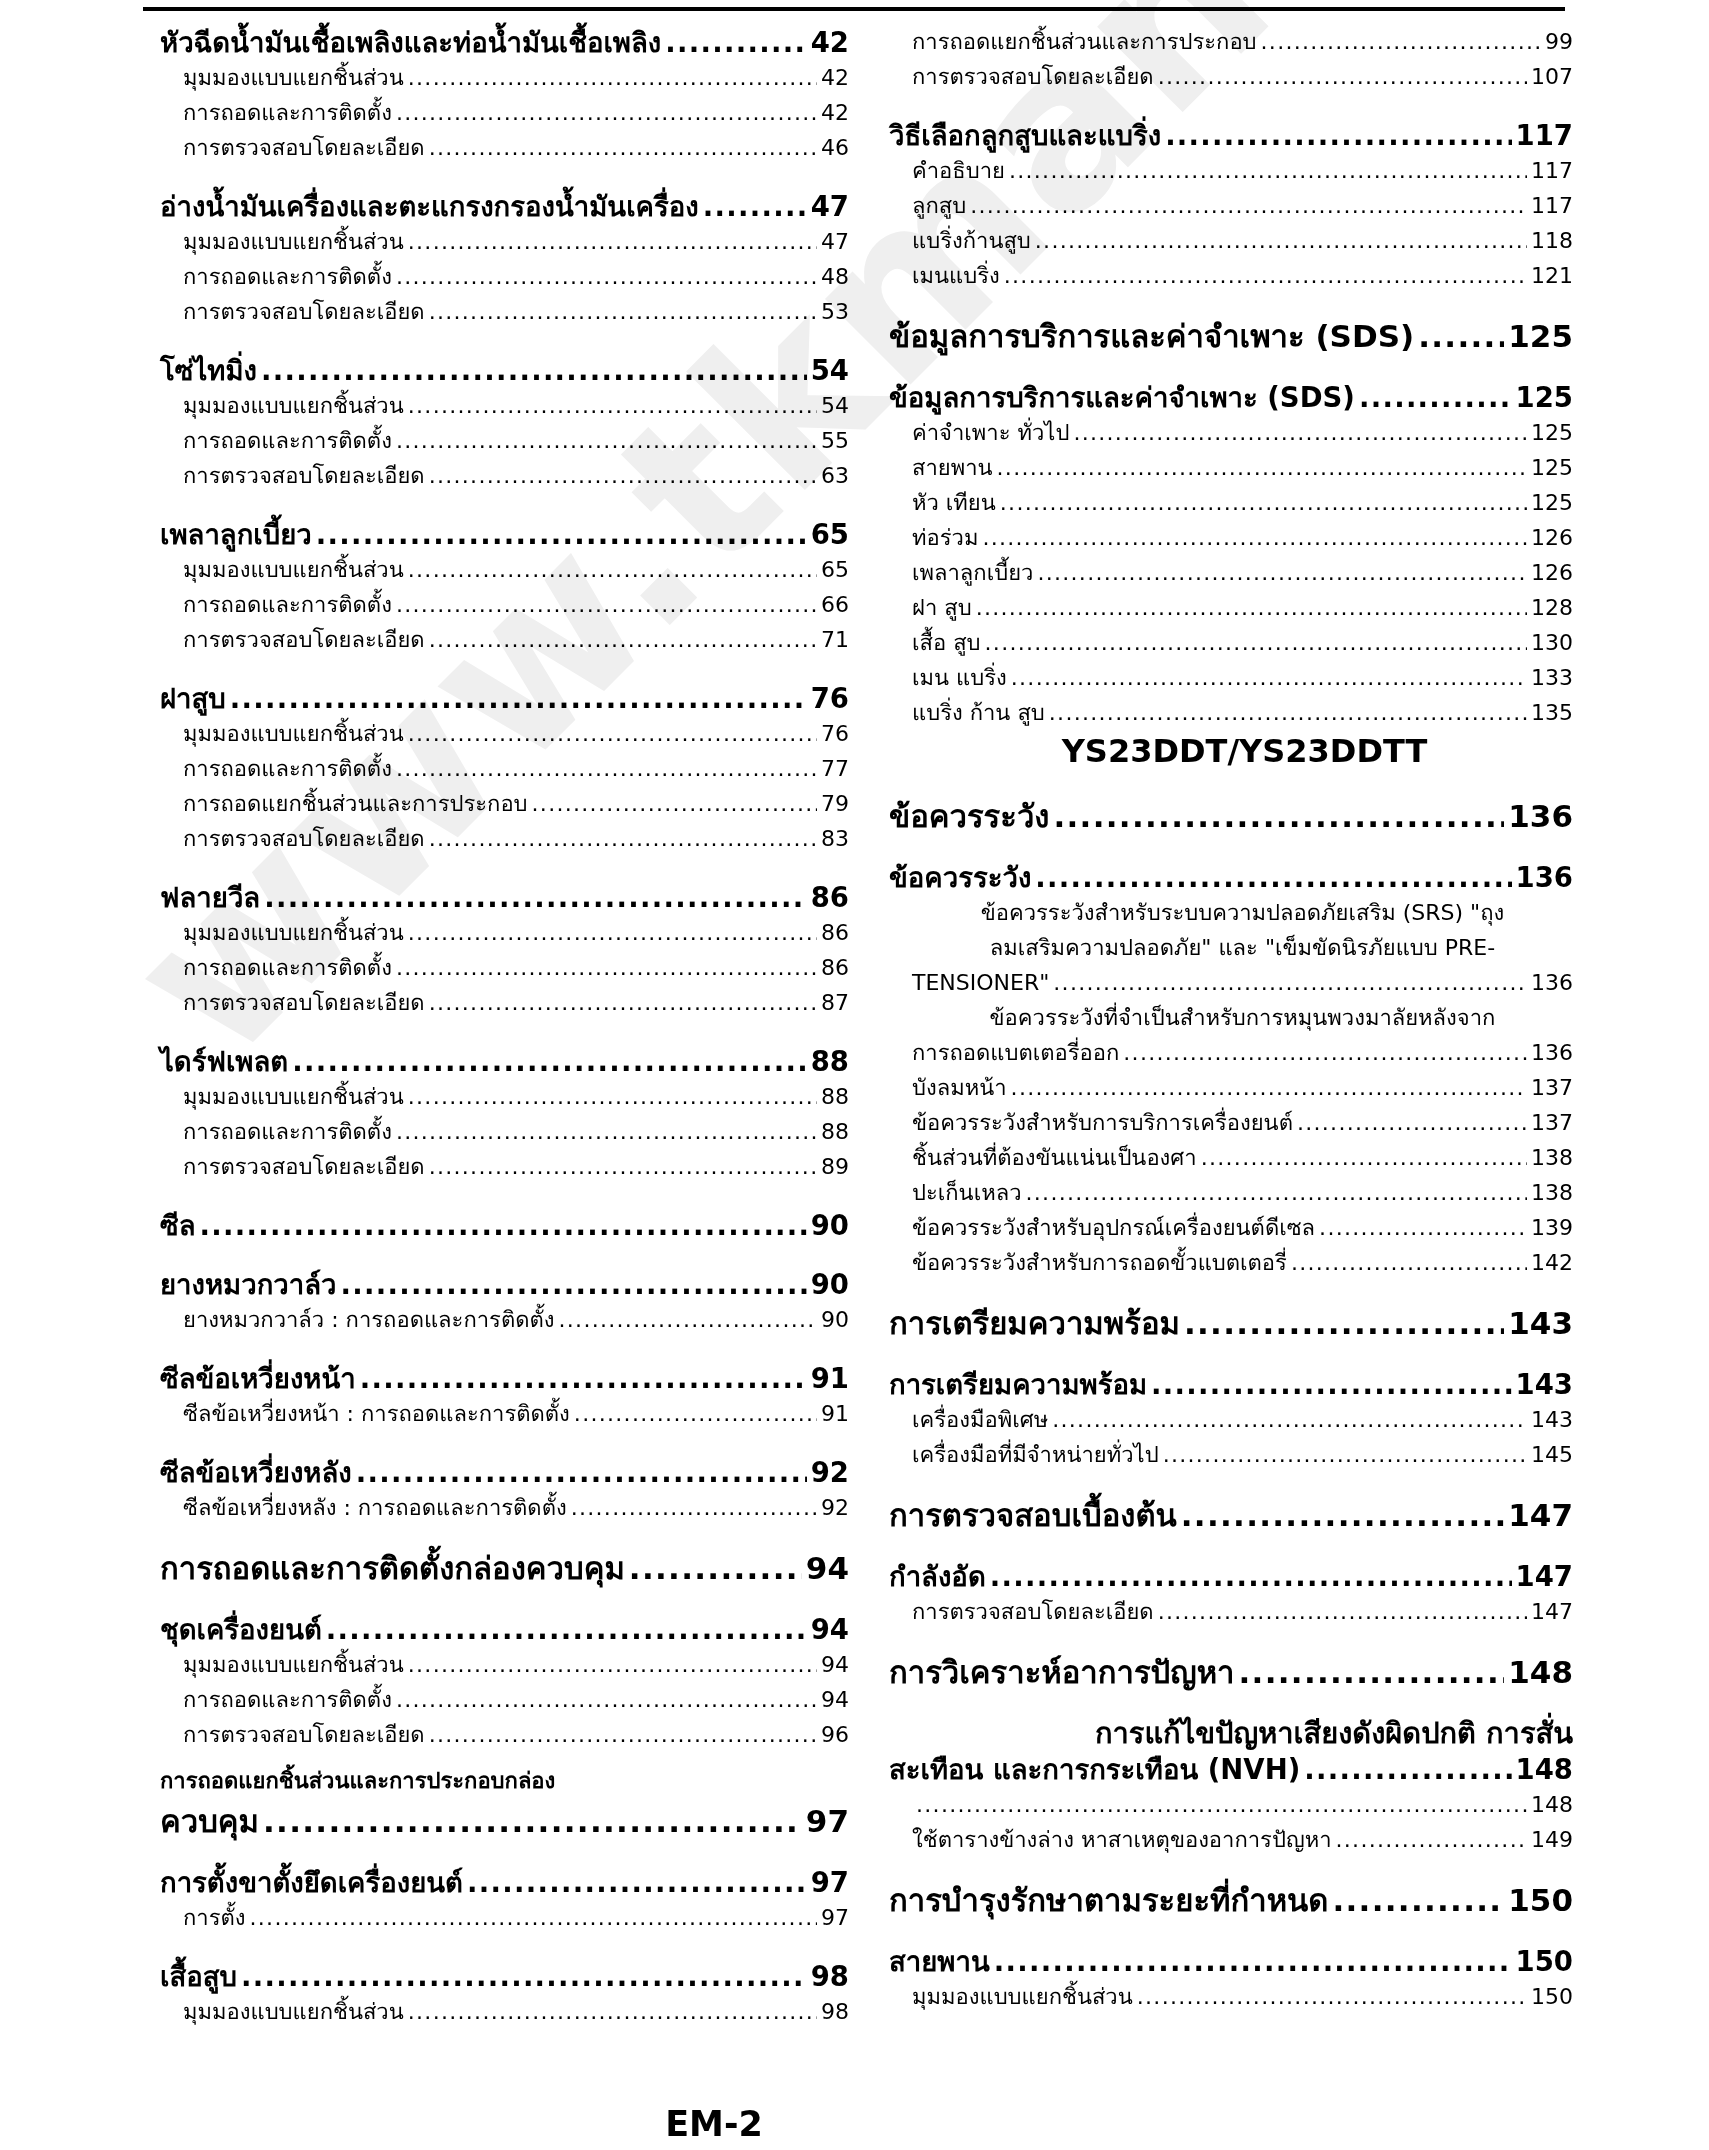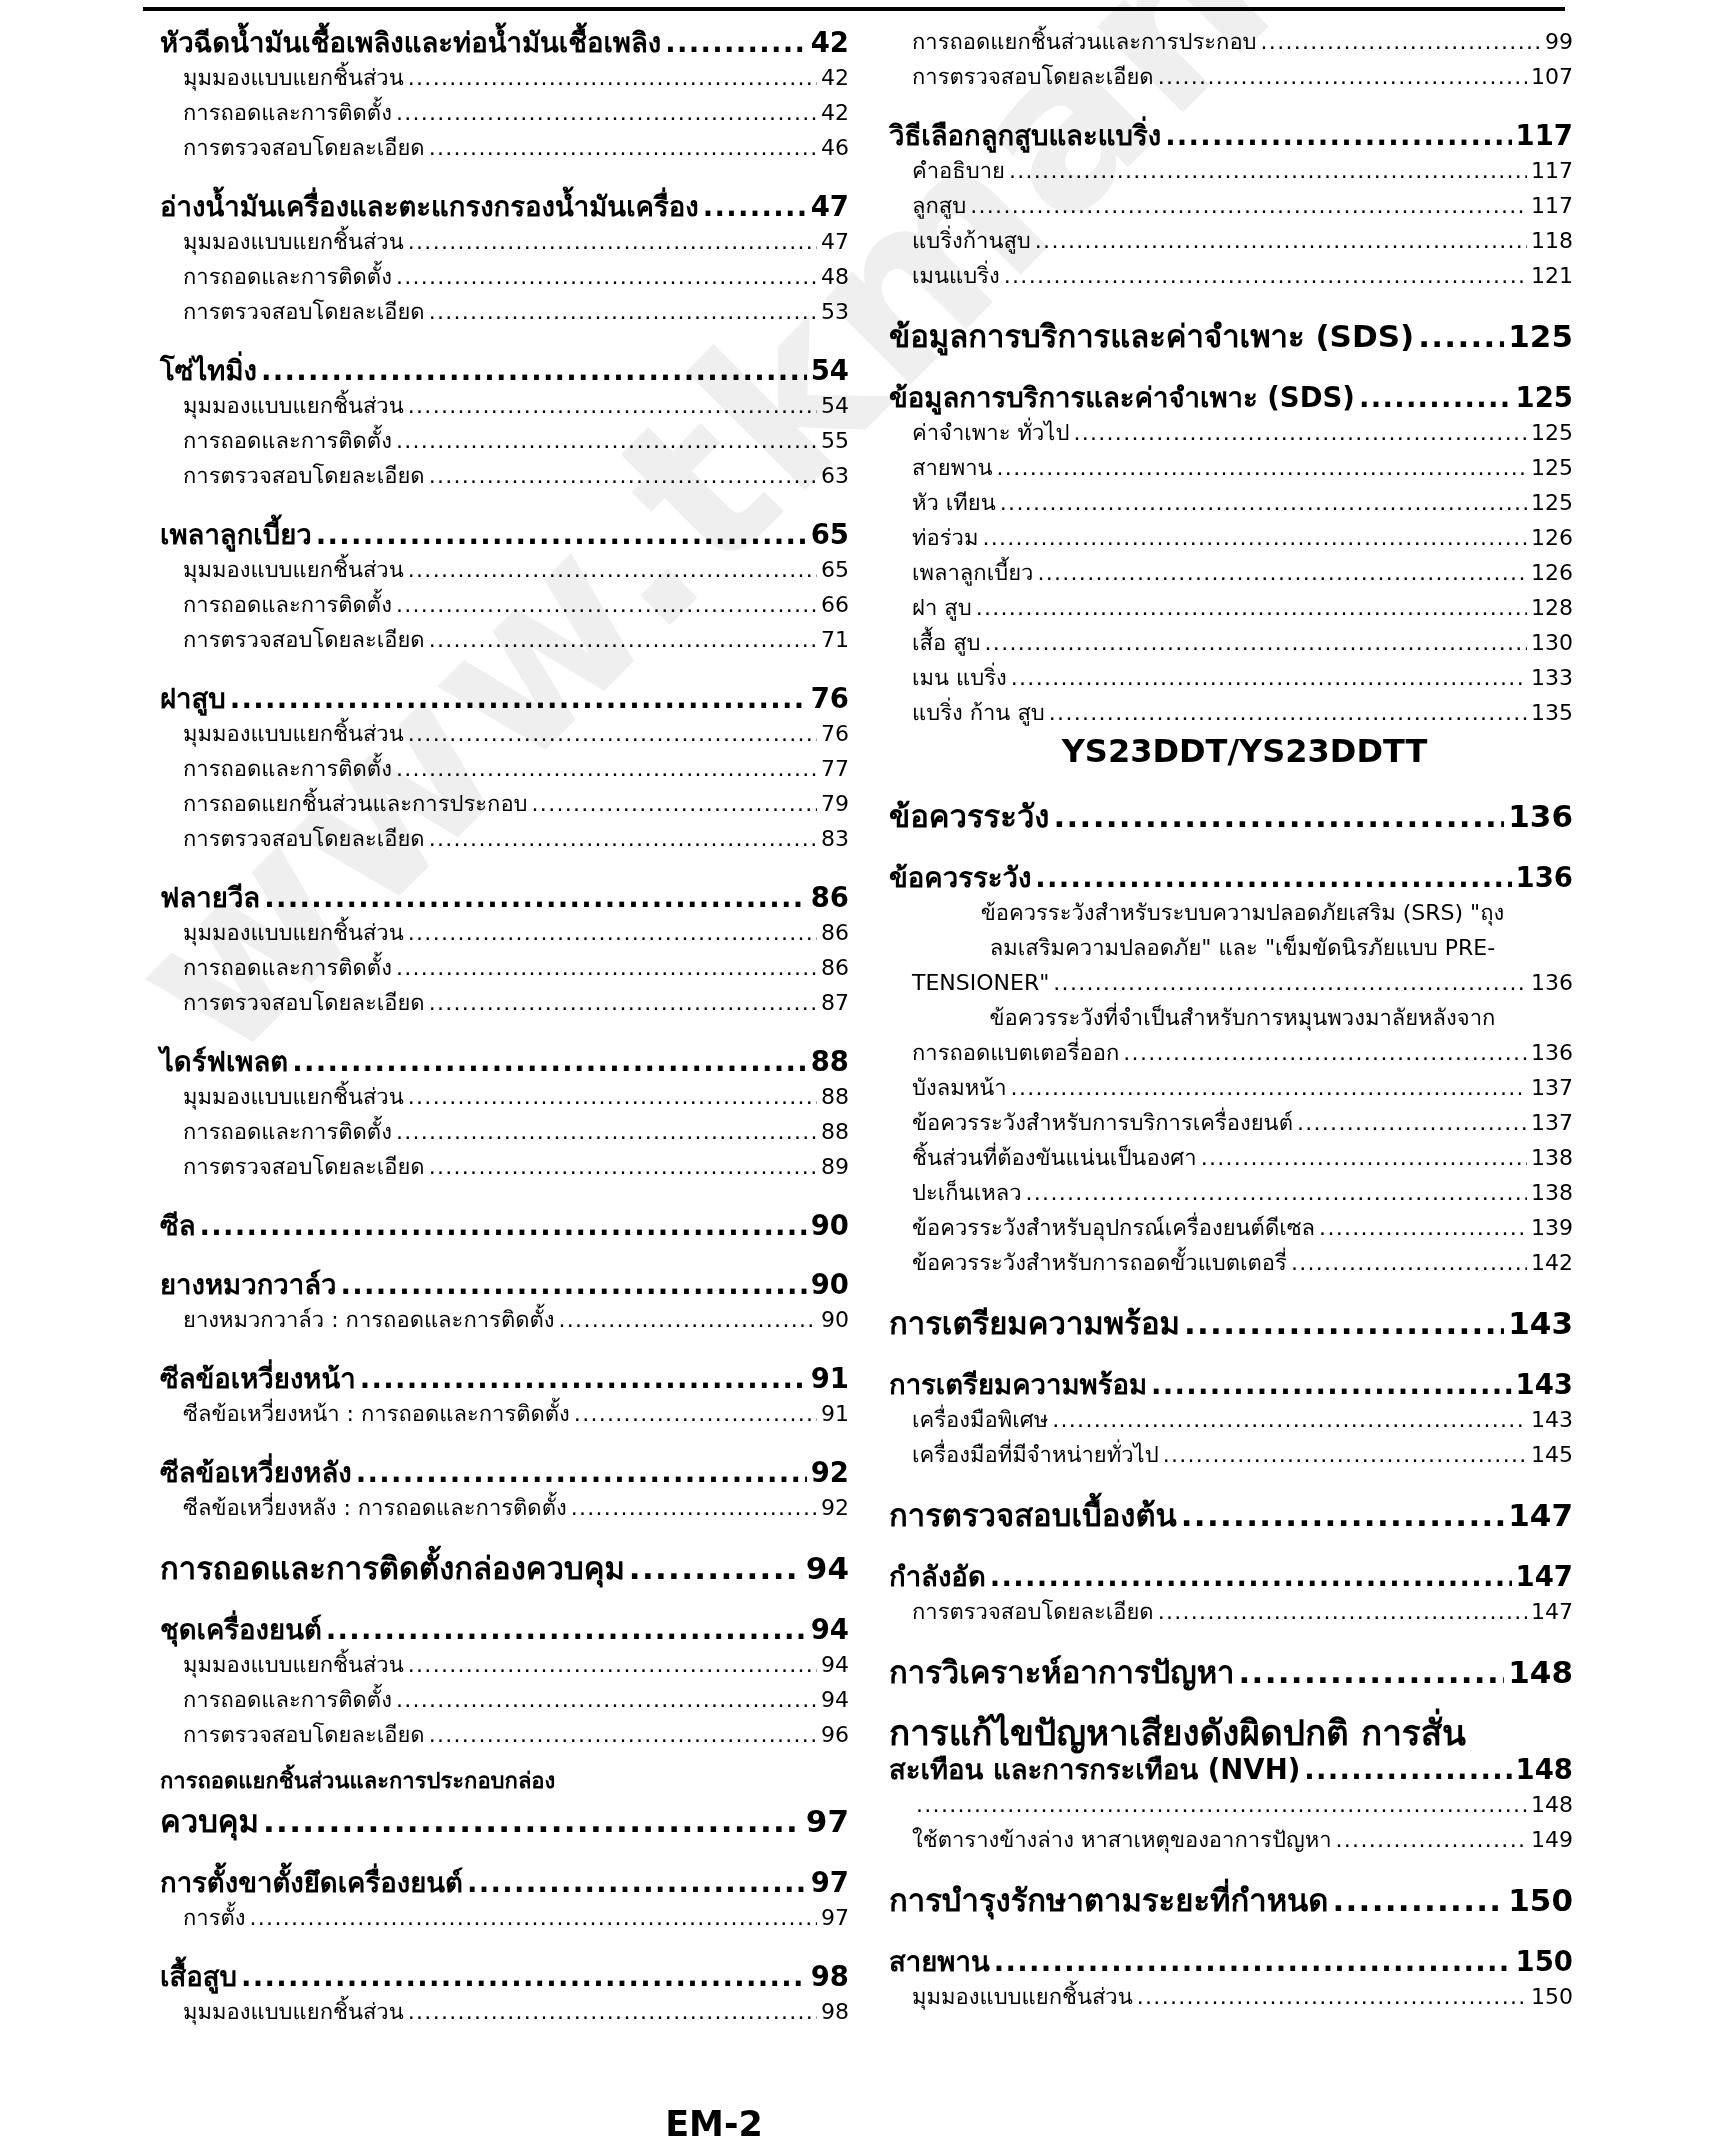--- a/index.html
+++ b/index.html
@@ -512,21 +512,21 @@
   <div class="gap"></div>
 
   <div class="entry h1 big">
       <span class="label">การวิเคราะห์อาการปัญหา</span>
       <span class="dots"></span>
       <span class="page">148</span>
     </div>
   <div class="gap"></div>
 
   <div>
-    <div class="h1-first" style="font-size:35px;line-height:36px;">การแก้ไขปัญหาเสียงดังผิดปกติ การสั่น</div>
+    <div class="h1-first" style="font-size:29px;line-height:36px;text-align:right;">การแก้ไขปัญหาเสียงดังผิดปกติ การสั่น</div>
     <div class="entry h1">
         <span class="label">สะเทือน และการกระเทือน (NVH)</span>
         <span class="dots"></span>
         <span class="page">148</span>
       </div>
   </div>
   <div class="entry sub">
       <span class="dots"></span>
       <span class="page">148</span>
     </div>

